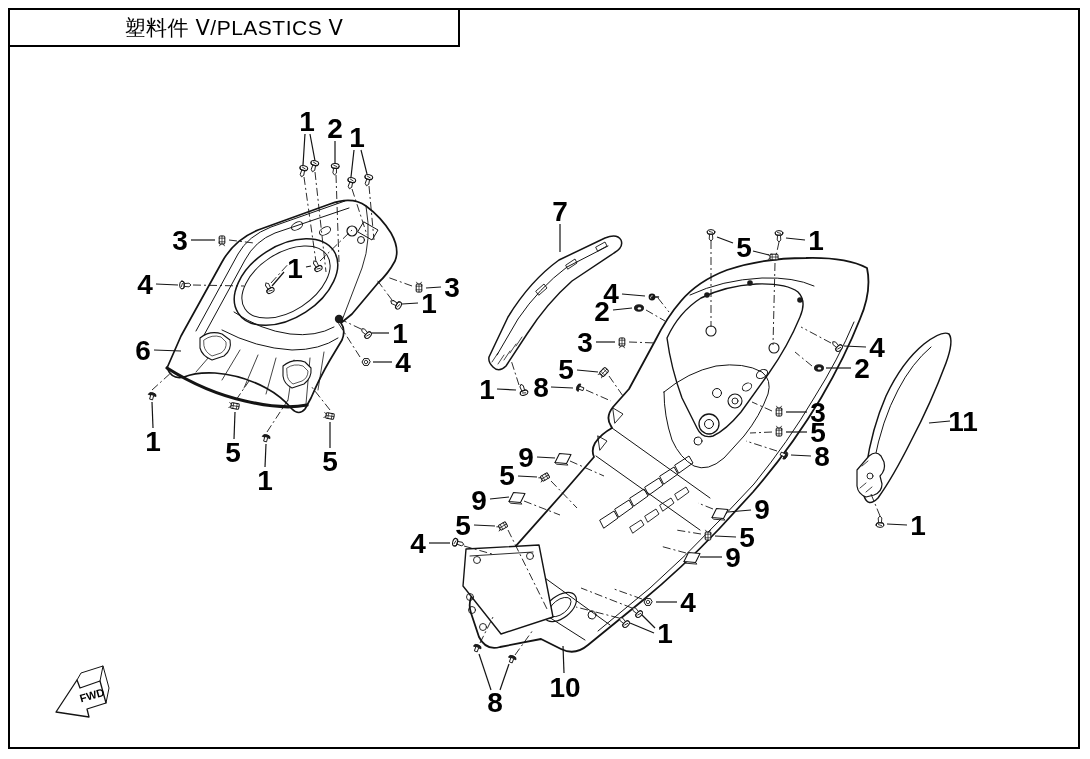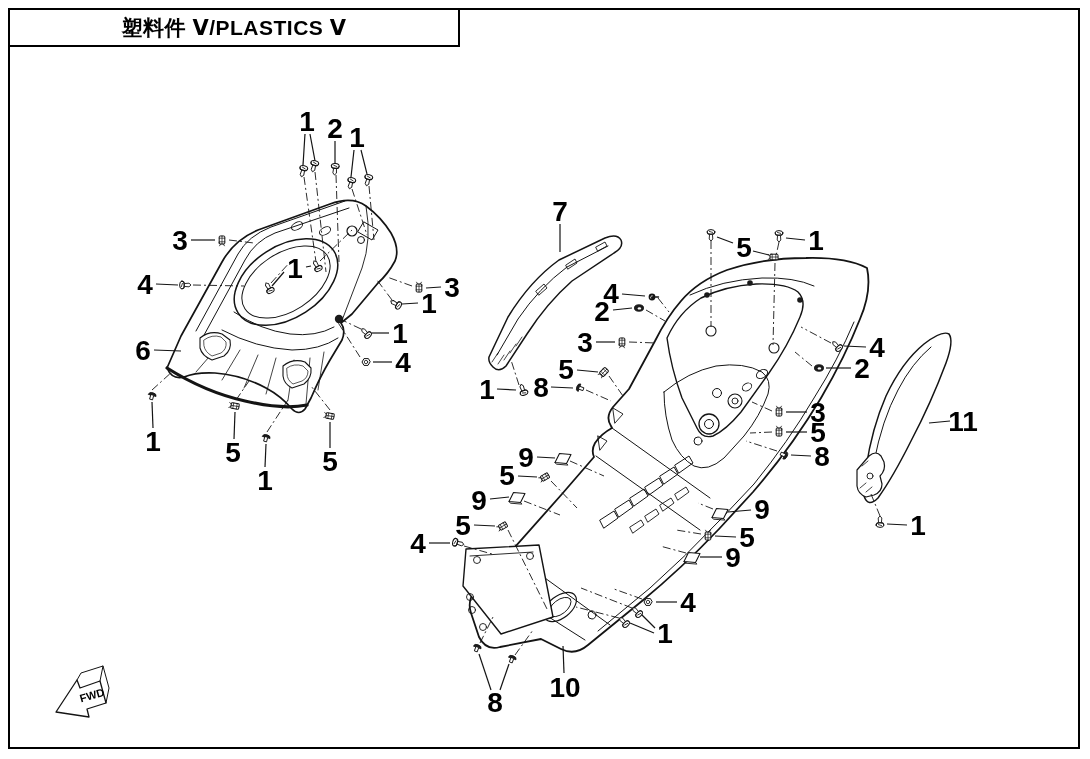--- a/index.html
+++ b/index.html
@@ -1,19 +1,19 @@
 <!DOCTYPE html>
 <html><head>
 <meta charset="utf-8">
 <style>
   html,body{margin:0;padding:0;background:#fff;}
   body{width:1090px;height:759px;position:relative;font-family:"Liberation Sans","DejaVu Sans",sans-serif;overflow:hidden;}
   .page-border{position:absolute;left:8px;top:8px;width:1072px;height:741px;border:2px solid #000;box-sizing:border-box;background:#fff;}
   .title-box{position:absolute;left:8px;top:8px;width:452px;height:39px;border:2px solid #000;box-sizing:border-box;background:#fff;display:flex;align-items:center;justify-content:center;}
-  .title-box span{font-size:21px;font-weight:bold;letter-spacing:.5px;color:#000;white-space:nowrap;text-align:center;}
+  .title-box span{font-size:21px;font-weight:normal;letter-spacing:.5px;color:#000;white-space:nowrap;text-align:center;}
   svg#diagram{position:absolute;left:0;top:0;}
   .part{stroke:#141414;fill:none;stroke-linejoin:round;stroke-linecap:round;}
   .pw{fill:#fff;}
   .leader{stroke:#141414;stroke-width:1.2;}
   .axis{stroke:#141414;stroke-width:0.9;stroke-dasharray:8 3 2 3;}
   .callout{font-family:"Liberation Sans","DejaVu Sans",sans-serif;font-weight:bold;font-size:28px;fill:#000;text-anchor:middle;}
 </style>
 </head>
 <body>
 

